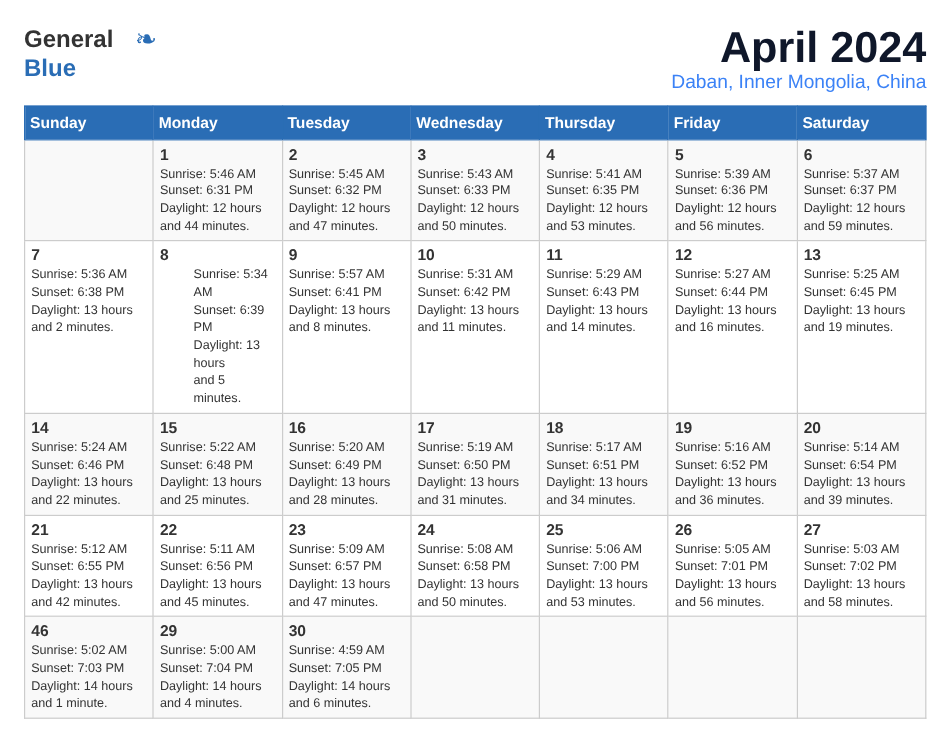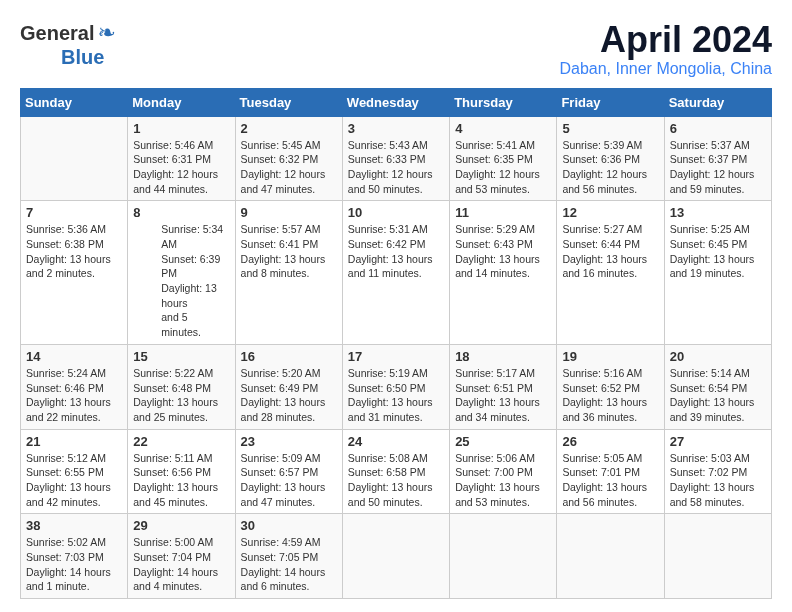--- a/index.html
+++ b/index.html
@@ -75,25 +75,25 @@
     .empty-cell {
       background: #fff;
     }
   </style>
 </head>
 <body>
 
 <div class="header-area">
   <div class="logo">
     <div>
-      <div style="display:flex; align-items:center; gap:3px;text-align:center;">
+      <div style="display:flex; align-items:center; gap:18px;text-align:center;">
         <span style="font-size:20px; font-weight:bold; color:#333;">General</span>
         <span style="color:#2a6db5; font-size:22px;">❧</span>
       </div>
-      <span style="font-size:20px; font-weight:bold; color:#2a6db5;margin-left:41px;">Blue</span>
+      <span style="font-size:20px; font-weight:bold; color:#2a6db5;">Blue</span>
     </div>
   </div>
   <div class="title-area">
     <div class="month-title">April 2024</div>
     <div class="location-title">Daban, Inner Mongolia, China</div>
   </div>
 </div>
 
 <table>
   <thead>
@@ -303,21 +303,21 @@
         <td>
           <span class="day-num">27</span>
           <div class="day-info" style="white-space: pre-line;">Sunrise: 5:03 AM
 Sunset: 7:02 PM
 Daylight: 13 hours
 and 58 minutes.</div>
         </td>
       </tr>
       <tr>
         <td>
-          <span class="day-num">38</span>
+          <span class="day-num">46</span>
           <div class="day-info" style="white-space: pre-line;">Sunrise: 5:02 AM
 Sunset: 7:03 PM
 Daylight: 14 hours
 and 1 minute.</div>
         </td>
         <td>
           <span class="day-num">29</span>
           <div class="day-info" style="white-space: pre-line;">Sunrise: 5:00 AM
 Sunset: 7:04 PM
 Daylight: 14 hours

